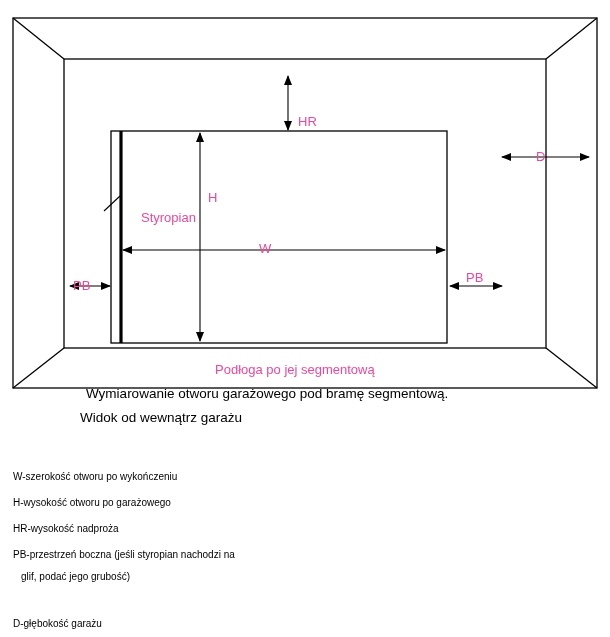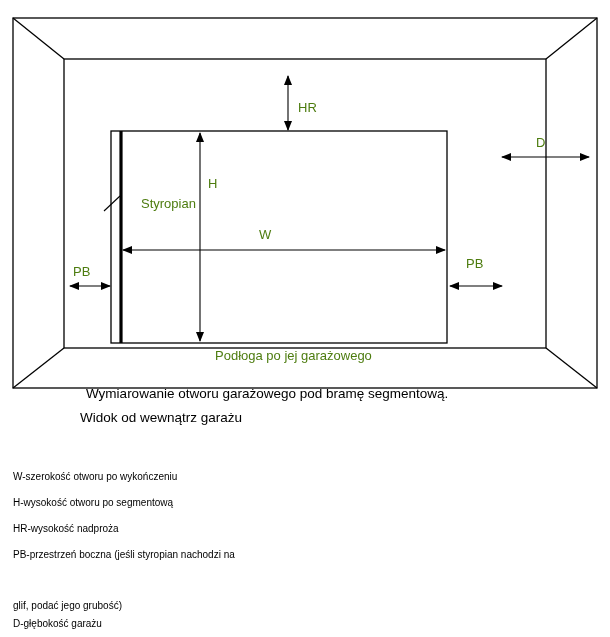--- a/index.html
+++ b/index.html
@@ -27,22 +27,23 @@
     left: 0;
     top: 0;
     width: 610px;
     height: 637px;
   }
   .lbl {
     position: absolute;
     font-family: "Liberation Sans", sans-serif;
     font-size: 13px;
     line-height: 16px;
-    color: #4d7c0f;
+    color: #ec4899;
     white-space: pre;
+    margin-top: 14px;
   }
   .lbl-dim {
     font-size: 13px;
   }
   .caption-block {
     position: absolute;
     font-size: 13.5px;
     line-height: 20px;
     white-space: pre;
   }
@@ -112,26 +113,26 @@
   <div class="lbl lbl-dim" style="left:259px; top:227px;">W</div>
 
   <div class="lbl lbl-dim" style="left:536px; top:135px;">D</div>
 
   <div class="lbl lbl-dim" style="left:73px; top:264px;">PB</div>
 
   <div class="lbl lbl-dim" style="left:466px; top:256px;">PB</div>
 
   <div class="lbl" style="left:120px; top:196px;padding-left:21px;">Styropian</div>
 
-  <div class="lbl" style="left:215px; top:348px;">Podłoga po jej garażowego</div>
+  <div class="lbl" style="left:215px; top:348px;">Podłoga po jej segmentową</div>
 
   <div class="caption-block" style="left:86px; top:384px;">Wymiarowanie otworu garażowego pod bramę segmentową.</div>
 
   <div class="caption-block" style="left:80px; top:408px;">Widok od wewnątrz garażu</div>
 
   <div class="legend-block" style="left:13px; top:466px;">W-szerokość otworu po wykończeniu</div>
-  <div class="legend-block" style="left:13px; top:492px;">H-wysokość otworu po segmentową</div>
+  <div class="legend-block" style="left:13px; top:492px;">H-wysokość otworu po garażowego</div>
   <div class="legend-block" style="left:13px; top:518px;">HR-wysokość nadproża</div>
   <div class="legend-block" style="left:13px; top:544px;">PB-przestrzeń boczna (jeśli styropian nachodzi na</div>
-  <div class="legend-block" style="left:13px; top:566px;margin-top:29px;">glif, podać jego grubość)</div>
+  <div class="legend-block" style="left:21px; top:566px;">glif, podać jego grubość)</div>
   <div class="legend-block" style="left:13px; top:588px;margin-top:25px;">D-głębokość garażu</div>
 
 </div>
 
 </body></html>

